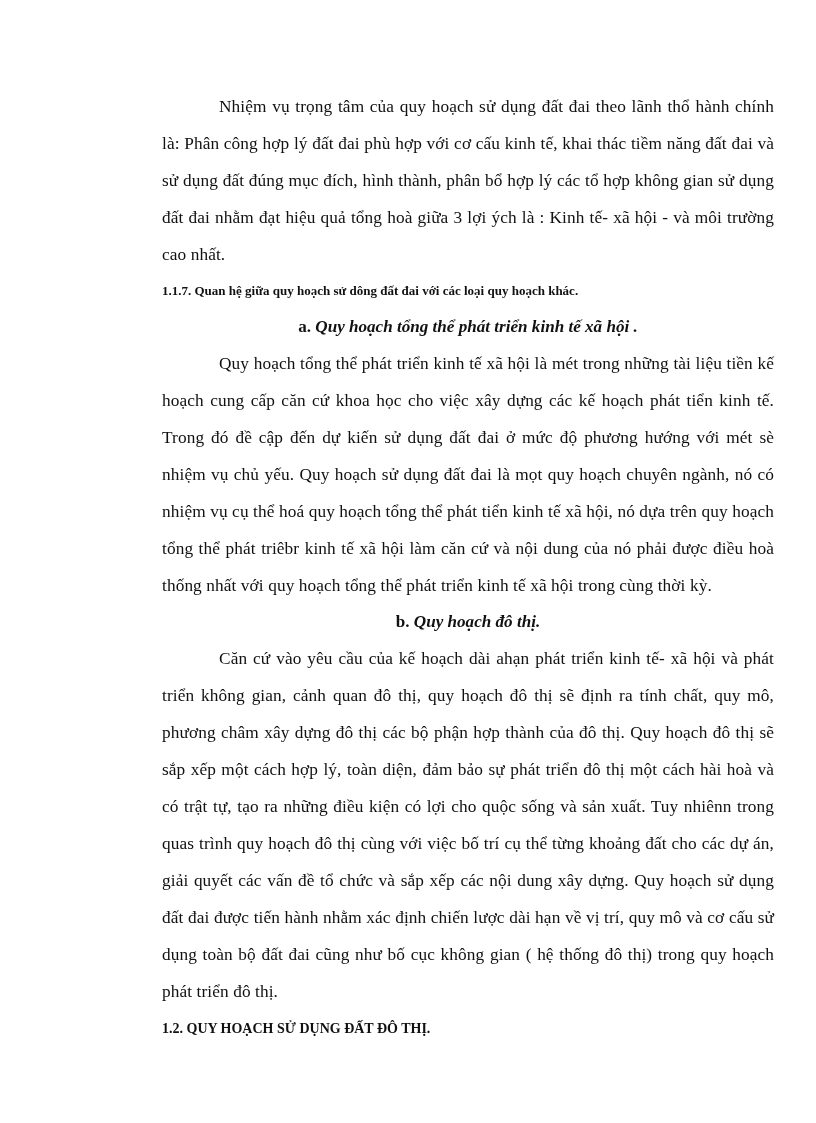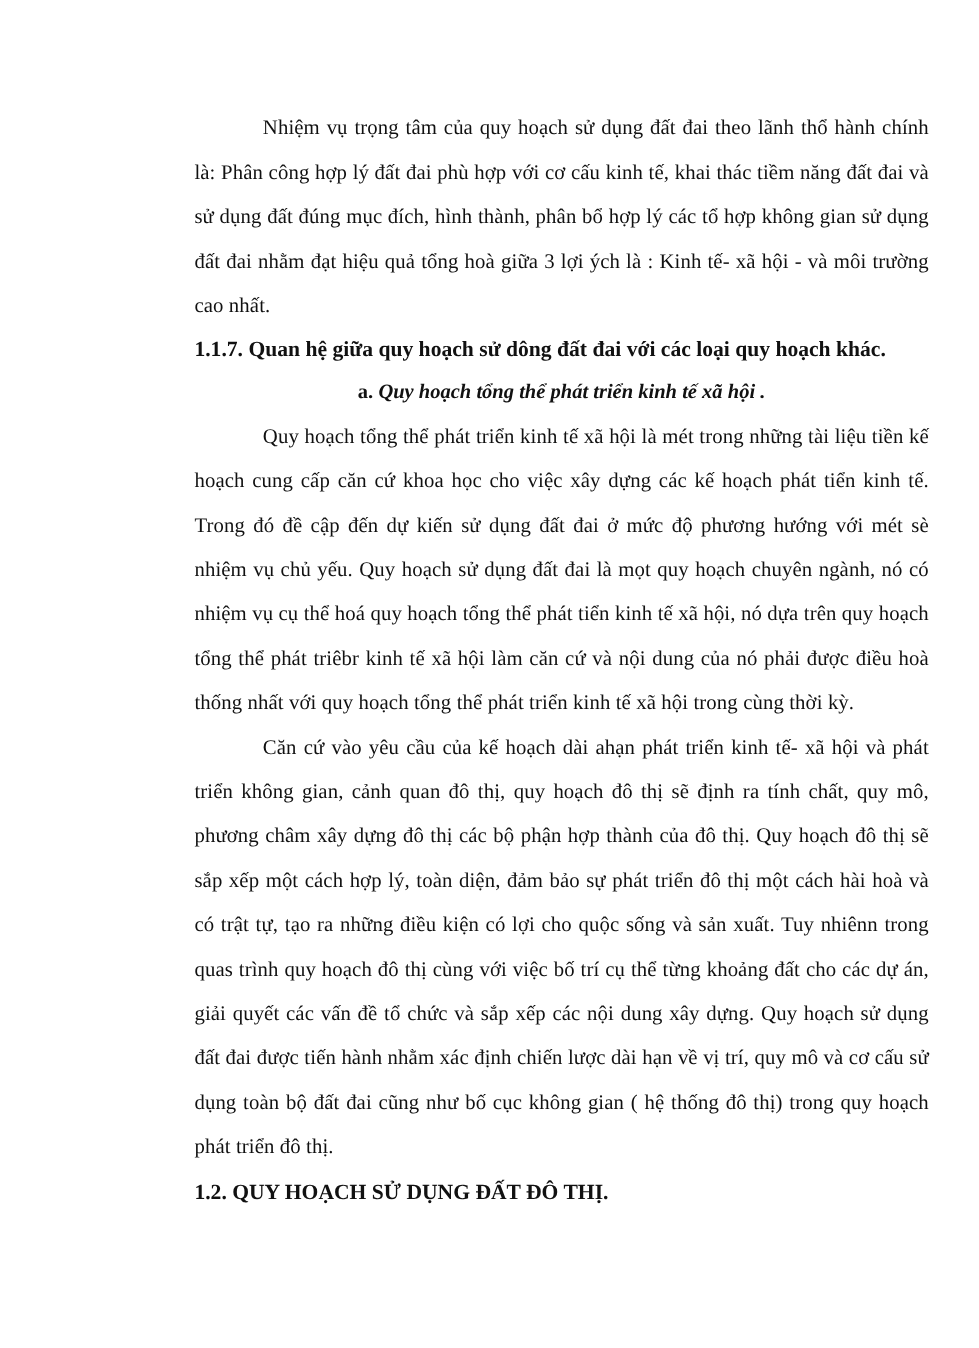--- a/index.html
+++ b/index.html
@@ -36,36 +36,36 @@
     line-height: 37px;
     text-align: justify;
     text-justify: inter-word;
     letter-spacing: 0.1px;
   }
   p.indent {
     text-indent: 57px;
   }
   .heading {
     font-weight: bold;
-    font-size: 18px;
+    font-size: 13px;
     line-height: 36px;
     text-align: justify;
     margin: 0;
   }
   .heading-sub {
     font-weight: bold;
     font-style: italic;
     font-size: 17.1px;
     line-height: 36px;
     margin: 0;
     text-align: center;
   }
   .heading-major {
     font-weight: bold;
-    font-size: 18px;
+    font-size: 14px;
     line-height: 38px;
     margin: 0;
   }
   .blk {
     margin-bottom: 0px;
   }
   .lbl {
     font-weight: bold;
     font-style: normal;
   }
@@ -80,19 +80,23 @@
 
     <div class="heading blk">1.1.7. Quan hệ giữa quy hoạch sử dông đất đai với các loại quy hoạch khác.</div>
 
     <div class="heading-sub blk">
       <span class="lbl">a.</span>
       <span>Quy hoạch tổng thể phát triển kinh tế xã hội .</span>
     </div>
 
     <p class="indent blk">Quy hoạch tổng thể phát triển kinh tế xã hội là mét trong những tài liệu tiền kế hoạch cung cấp căn cứ khoa học cho việc xây dựng các kế hoạch phát tiển kinh tế. Trong đó đề cập đến dự kiến sử dụng đất đai ở mức độ phương hướng với mét sè nhiệm vụ chủ yếu. Quy hoạch sử dụng đất đai là mọt quy hoạch chuyên ngành, nó có nhiệm vụ cụ thể hoá quy hoạch tổng thể phát tiển kinh tế xã hội, nó dựa trên quy hoạch tổng thể phát triêbr kinh tế xã hội làm căn cứ và nội dung của nó phải được điều hoà thống nhất với quy hoạch tổng thể phát triển kinh tế xã hội trong cùng thời kỳ.</p>
 
+    <div class="heading-sub blk">
+      <span class="lbl">b.</span>
+      <span>Quy hoạch đô thị.</span>
+    </div>
 
     <p class="indent blk">Căn cứ vào yêu cầu của kế hoạch dài ahạn phát triển kinh tế- xã hội và phát triển không gian, cảnh quan đô thị, quy hoạch đô thị sẽ định ra tính chất, quy mô, phương châm xây dựng đô thị các bộ phận hợp thành của đô thị. Quy hoạch đô thị sẽ sắp xếp một cách hợp lý, toàn diện, đảm bảo sự phát triển đô thị một cách hài hoà và có trật tự, tạo ra những điều kiện có lợi cho quộc sống và sản xuất. Tuy nhiênn trong quas trình quy hoạch đô thị cùng với việc bố trí cụ thể từng khoảng đất cho các dự án, giải quyết các vấn đề tổ chức và sắp xếp các nội dung xây dựng. Quy hoạch sử dụng đất đai được tiến hành nhằm xác định chiến lược dài hạn về vị trí, quy mô và cơ cấu sử dụng toàn bộ đất đai cũng như bố cục không gian ( hệ thống đô thị) trong quy hoạch phát triển đô thị.</p>
 
     <div class="heading-major">1.2. QUY HOẠCH SỬ DỤNG ĐẤT ĐÔ THỊ.</div>
 
   </div>
 </div>
 
 </body></html>

